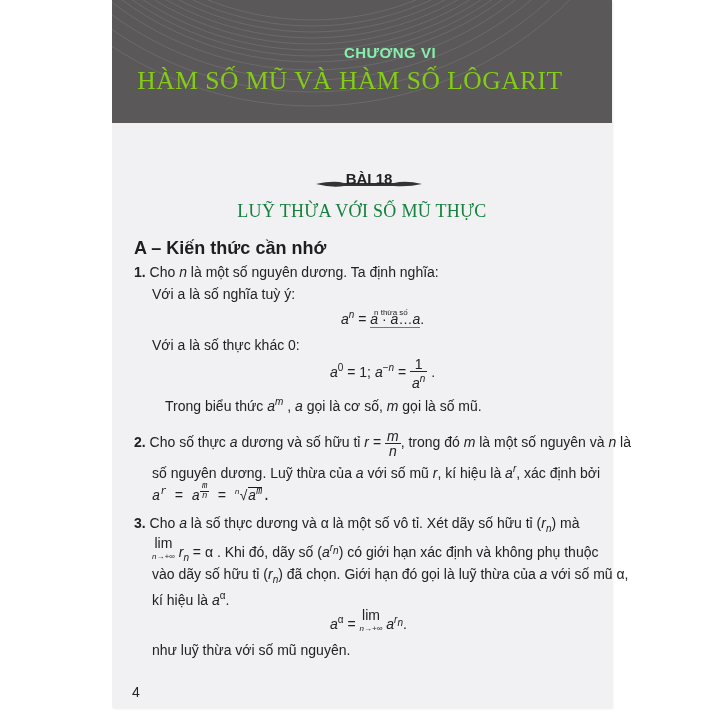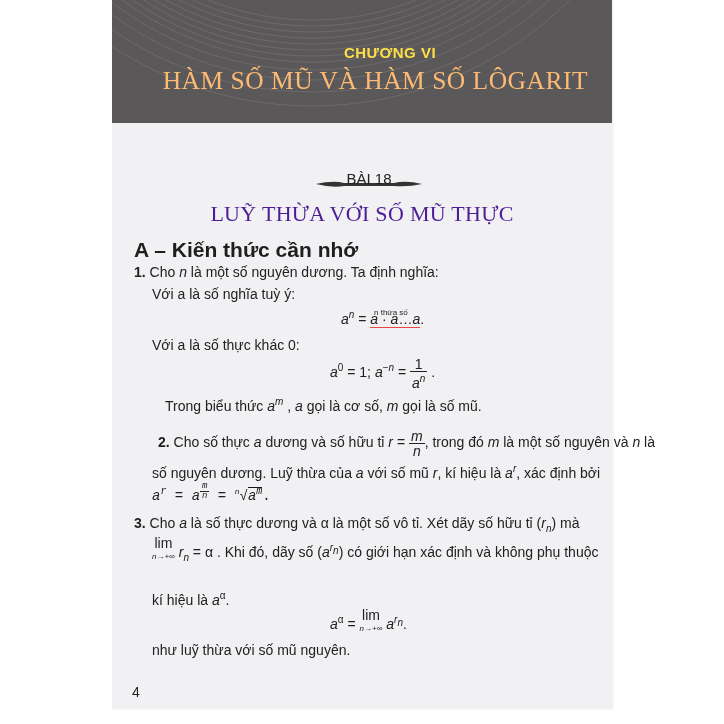--- a/index.html
+++ b/index.html
@@ -13,42 +13,42 @@
     box-shadow: 1px 1px 2px rgba(0,0,0,0.08);
   }
   .header {
     position:absolute; left:0; top:0; width:500px; height:123px;
     background:#5a5858;
     overflow:hidden;
   }
   .header svg.arcs { position:absolute; left:0; top:0; }
   .chap-label {
     position:absolute; left:0; width:556px; top:44px; text-align:center;
-    color:#fde047; font-family:"Liberation Sans", sans-serif; font-weight:bold;
+    color:#86efac; font-family:"Liberation Sans", sans-serif; font-weight:bold;
     font-size:15px; letter-spacing:0.5px;
   }
   .chap-title {
-    position:absolute; left:0; width:476px; top:66px; text-align:right;
-    color:#fdba74; font-family:"Liberation Serif", serif;
+    position:absolute; left:0; width:476px; top:66px; text-align:center;
+    color:#84cc16; font-family:"Liberation Serif", serif;
     font-size:25.5px; letter-spacing:0.5px;
   }
   .lesson-badge {
     position:absolute; left:202px; top:164px; width:110px; height:28px;
   }
   .lesson-badge .lbl {
     position:absolute; left:0; width:100%; top:6px; text-align:center;
-    font-weight:normal; font-size:15px; color:#222;
+    font-weight:bold; font-size:15px; color:#222;
   }
   .lesson-badge svg { position:absolute; left:0; top:14px; }
   .lesson-title {
     position:absolute; left:0; width:500px; top:201px; text-align:center;
-    font-family:"Liberation Serif", serif; font-size:22px; color:#4c1d95; letter-spacing:0.3px;
+    font-family:"Liberation Serif", serif; font-size:18px; color:#15803d; letter-spacing:0.3px;
   }
   .section-title {
-    position:absolute; left:22px; top:238px; font-weight:bold; font-size:21px; color:#1e1e1e;
+    position:absolute; left:22px; top:238px; font-weight:bold; font-size:18px; color:#1e1e1e;
   }
   .txt { position:absolute; font-size:14px; color:#222; line-height:20px; white-space:nowrap; }
   .txt b { font-weight:bold; }
   .mi { font-style:italic; }
   .frac { display:inline-block; vertical-align:middle; text-align:center; line-height:14px; }
   .frac .num { display:block; border-bottom:1px solid #222; padding:0 2px; }
   .frac .den { display:block; padding:0 2px; }
   sup { font-size:10px; }
   sub { font-size:10px; }
   .pg { position:absolute; left:20px; top:684px; font-size:14px; color:#222; }
@@ -100,37 +100,40 @@
   <div class="txt" style="left:262px; top:308px; font-size:8px; line-height:10px;">n thừa số</div>
   <div class="txt" style="left:40px; top:335px;">Với a là số thực khác 0:</div>
   <div class="txt" style="left:218px; top:357px;">
     <span class="mi">a</span><sup>0</sup> = 1; <span class="mi">a</span><sup>−<span class="mi">n</span></sup> =
     <span class="frac"><span class="num">1</span><span class="den"><span class="mi">a<sup>n</sup></span></span></span> .
   </div>
   <div class="txt" style="left:40px; top:392px;margin-left:13px;">
     Trong biểu thức <span class="mi">a<sup>m</sup></span> , <span class="mi">a</span> gọi là cơ số, <span class="mi">m</span> gọi là số mũ.
   </div>
 
-  <div class="txt" style="left:22px; top:429px;margin-left:24px;">
+  <div class="txt" style="left:22px; top:429px;">
     <b>2.</b> Cho số thực <span class="mi">a</span> dương và số hữu tỉ <span class="mi">r</span> =
     <span class="frac"><span class="num mi">m</span><span class="den mi">n</span></span>, trong đó <span class="mi">m</span> là một số nguyên và <span class="mi">n</span> là
   </div>
   <div class="txt" style="left:40px; top:459px;">
     số nguyên dương. Luỹ thừa của <span class="mi">a</span> với số mũ <span class="mi">r</span>, kí hiệu là <span class="mi">a<sup>r</sup></span>, xác định bởi
   </div>
   <div class="txt" style="left:40px; top:482px;font-family:Liberation Mono, monospace;">
     <span class="mi">a<sup>r</sup></span> = <span class="mi">a</span><sup><span class="frac" style="font-size:9px;line-height:9px"><span class="num mi">m</span><span class="den mi">n</span></span></sup> = <sup style="font-size:8px" class="mi">n</sup>√<span style="border-top:1px solid #0f172a"><span class="mi">a<sup>m</sup></span></span>.
   </div>
 
   <div class="txt" style="left:22px; top:513px;">
     <b>3.</b> Cho <span class="mi">a</span> là số thực dương và α là một số vô tỉ. Xét dãy số hữu tỉ (<span class="mi">r<sub>n</sub></span>) mà
   </div>
   <div class="txt" style="left:40px; top:538px;">
     <span style="display:inline-block;text-align:center;line-height:11px;vertical-align:top;">lim<br><span style="font-size:8px" class="mi">n→+∞</span></span> <span class="mi">r<sub>n</sub></span> = α . Khi đó, dãy số (<span class="mi">a<sup>r<sub>n</sub></sup></span>) có giới hạn xác định và không phụ thuộc
   </div>
+  <div class="txt" style="left:40px; top:564px;">
+    vào dãy số hữu tỉ (<span class="mi">r<sub>n</sub></span>) đã chọn. Giới hạn đó gọi là luỹ thừa của <span class="mi">a</span> với số mũ α,
+  </div>
   <div class="txt" style="left:40px; top:586px;">
     kí hiệu là <span class="mi">a</span><sup>α</sup>.
   </div>
   <div class="txt" style="left:218px; top:610px;">
     <span class="mi">a</span><sup>α</sup> = <span style="display:inline-block;text-align:center;line-height:11px;vertical-align:top;">lim<br><span style="font-size:8px" class="mi">n→+∞</span></span> <span class="mi">a<sup>r<sub>n</sub></sup></span>.
   </div>
 
   <div class="txt" style="left:40px; top:640px;">như luỹ thừa với số mũ nguyên.</div>
 
   <div class="pg">4</div>

